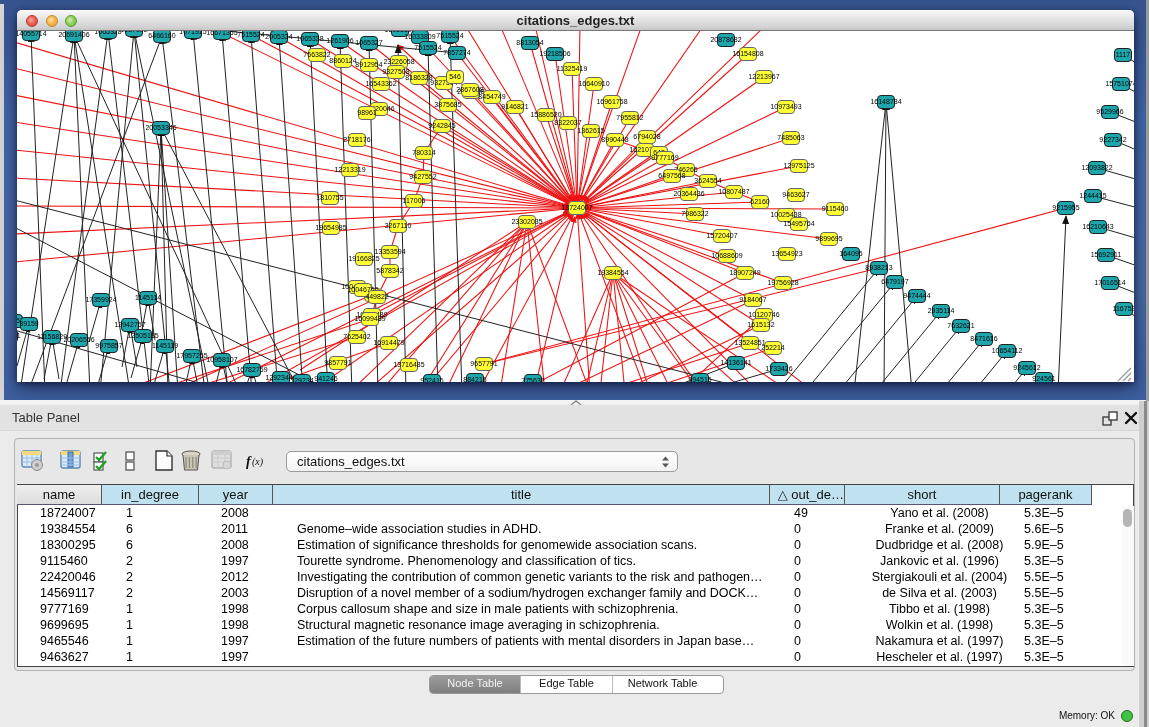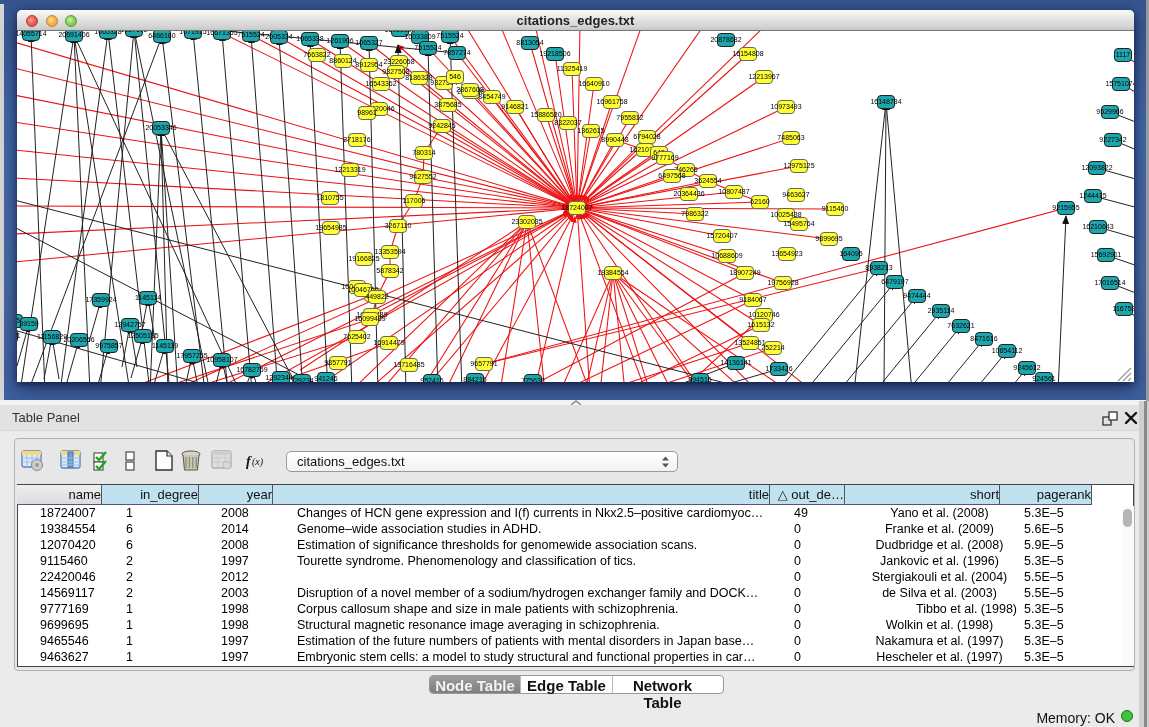--- a/index.html
+++ b/index.html
@@ -27,34 +27,34 @@
 #phead { position:absolute; left:0; top:405px; width:1149px; height:26px; background:#e2e2e2;
   border-bottom:1px solid #d5d5d5; }
 #phead .t { position:absolute; left:12px; top:5px; font-size:13px; color:#333; }
 #inner { position:absolute; left:14px; top:438px; width:1121px; height:233px;
   background:#e7e7e7; border:1px solid #b2b2b2; border-radius:4px; }
 #combo { position:absolute; left:286px; top:451px; width:392px; height:21px; background:linear-gradient(#fff,#f2f2f2);
   border:1px solid #9a9a9a; border-radius:5px; font-size:13px; color:#111; padding:2px 0 0 10px; }
 #table { position:absolute; left:17px; top:484px; width:1117px; height:183px; background:#fff;
   border:1px solid #444; }
 .hcell { position:absolute; top:484px; height:21px; border-right:1px solid #555; border-top:1px solid #444;
-  border-bottom:1px solid #557; background:#bfe1f0; font-size:13px; color:#111; text-align:right; padding-top:2px; }
+  border-bottom:1px solid #557; background:#bfe1f0; font-size:13px; color:#111; text-align:center; padding-top:2px; }
 .row { position:absolute; left:17px; width:1105px; height:16px; font-size:12.5px; color:#000; }
 .row span { position:absolute; top:1px; white-space:nowrap; }
 #vscroll { position:absolute; left:1122px; top:506px; width:12px; height:160px; background:#fafafa; }
 #vthumb { position:absolute; left:1123px; top:509px; width:9px; height:18px; background:#b5b5b5; border-radius:5px; }
 
 #tabs { position:absolute; left:429px; top:675px; width:295px; height:19px;
-  border:1px solid #9a9a9a; border-radius:4px; background:#fff; font-size:15px; font-weight:bold; }
+  border:1px solid #9a9a9a; border-radius:4px; background:#fff; font-size:11px; font-weight:normal; }
 #tabs .seg { position:absolute; top:0; height:17px; text-align:center; padding-top:1px; color:#111; }
 #seg1 { left:0; width:90px; background:linear-gradient(#9c9c9c,#7e7e7e); color:#f3f3f3 !important;
   border-radius:3px 0 0 3px; }
 #seg2 { left:90px; width:92px; border-left:1px solid #bbb; }
 #seg3 { left:182px; width:100px; border-left:1px solid #bbb; }
-#mem { position:absolute; right:34px; top:710px; font-size:14px; color:#111; }
+#mem { position:absolute; right:34px; top:710px; font-size:10px; color:#111; }
 #memdot { position:absolute; left:1121px; top:710px; width:12px; height:12px; border-radius:50%;
   background:#3ec43e; border:1px solid #1d6b1d; }
 </style></head>
 <body>
 <div id="desk"></div>
 <div id="lstrip"></div>
 <div id="win">
   <div id="canvas">
       <svg width="1117" height="351" viewBox="17 31 1117 351" style="position:absolute;left:0;top:0;background:#fff">
 <defs>
@@ -644,76 +644,76 @@
 <div class="hcell" style="left:102px;width:97px">in_degree</div>
 <div class="hcell" style="left:199px;width:74px">year</div>
 <div class="hcell" style="left:273px;width:497px">title</div>
 <div class="hcell" style="left:770px;width:75px;text-align:right;padding-left:4px">△ out_de…</div>
 <div class="hcell" style="left:845px;width:155px">short</div>
 <div class="hcell" style="left:1000px;width:92px">pagerank</div>
 <div class="row" style="top:505px">
 <span style="left:23px">18724007</span>
 <span style="left:109px">1</span>
 <span style="left:204px">2008</span>
-<span style="left:280px">Changes of HCN gene expression and I(f) currents in Nkx2.5–positive cardiomyoc…</span>
 <span style="left:777px">49</span>
 <span style="left:845px;width:155px;text-align:center">Yano et al. (2008)</span>
 <span style="left:1007px">5.3E–5</span>
 </div>
 <div class="row" style="top:521px">
 <span style="left:23px">19384554</span>
 <span style="left:109px">6</span>
-<span style="left:204px">2014</span>
+<span style="left:204px">2011</span>
 <span style="left:280px">Genome–wide association studies in ADHD.</span>
 <span style="left:777px">0</span>
 <span style="left:845px;width:155px;text-align:center">Franke et al. (2009)</span>
 <span style="left:1007px">5.6E–5</span>
 </div>
 <div class="row" style="top:537px">
-<span style="left:23px">12070420</span>
+<span style="left:23px">18300295</span>
 <span style="left:109px">6</span>
 <span style="left:204px">2008</span>
 <span style="left:280px">Estimation of significance thresholds for genomewide association scans.</span>
 <span style="left:777px">0</span>
 <span style="left:845px;width:155px;text-align:center">Dudbridge et al. (2008)</span>
 <span style="left:1007px">5.9E–5</span>
 </div>
 <div class="row" style="top:553px">
 <span style="left:23px">9115460</span>
 <span style="left:109px">2</span>
 <span style="left:204px">1997</span>
 <span style="left:280px">Tourette syndrome. Phenomenology and classification of tics.</span>
 <span style="left:777px">0</span>
 <span style="left:845px;width:155px;text-align:center">Jankovic et al. (1996)</span>
 <span style="left:1007px">5.3E–5</span>
 </div>
 <div class="row" style="top:569px">
 <span style="left:23px">22420046</span>
 <span style="left:109px">2</span>
 <span style="left:204px">2012</span>
+<span style="left:280px">Investigating the contribution of common genetic variants to the risk and pathogen…</span>
 <span style="left:777px">0</span>
 <span style="left:845px;width:155px;text-align:center">Stergiakouli et al. (2004)</span>
 <span style="left:1007px">5.5E–5</span>
 </div>
 <div class="row" style="top:585px">
 <span style="left:23px">14569117</span>
 <span style="left:109px">2</span>
 <span style="left:204px">2003</span>
 <span style="left:280px">Disruption of a novel member of a sodium/hydrogen exchanger family and DOCK…</span>
 <span style="left:777px">0</span>
 <span style="left:845px;width:155px;text-align:center">de Silva et al. (2003)</span>
 <span style="left:1007px">5.5E–5</span>
 </div>
 <div class="row" style="top:601px">
 <span style="left:23px">9777169</span>
 <span style="left:109px">1</span>
 <span style="left:204px">1998</span>
 <span style="left:280px">Corpus callosum shape and size in male patients with schizophrenia.</span>
 <span style="left:777px">0</span>
-<span style="left:845px;width:155px;text-align:right">Tibbo et al. (1998)</span>
+<span style="left:845px;width:155px;text-align:center">Tibbo et al. (1998)</span>
 <span style="left:1007px">5.3E–5</span>
 </div>
 <div class="row" style="top:617px">
 <span style="left:23px">9699695</span>
 <span style="left:109px">1</span>
 <span style="left:204px">1998</span>
 <span style="left:280px">Structural magnetic resonance image averaging in schizophrenia.</span>
 <span style="left:777px">0</span>
 <span style="left:845px;width:155px;text-align:center">Wolkin et al. (1998)</span>
 <span style="left:1007px">5.3E–5</span>
@@ -724,21 +724,20 @@
 <span style="left:204px">1997</span>
 <span style="left:280px">Estimation of the future numbers of patients with mental disorders in Japan base…</span>
 <span style="left:777px">0</span>
 <span style="left:845px;width:155px;text-align:center">Nakamura et al. (1997)</span>
 <span style="left:1007px">5.3E–5</span>
 </div>
 <div class="row" style="top:649px">
 <span style="left:23px">9463627</span>
 <span style="left:109px">1</span>
 <span style="left:204px">1997</span>
-<span style="left:280px">Embryonic stem cells: a model to study structural and functional properties in car…</span>
 <span style="left:777px">0</span>
 <span style="left:845px;width:155px;text-align:center">Hescheler et al. (1997)</span>
 <span style="left:1007px">5.3E–5</span>
 </div>
 <div id="vscroll"></div>
 <div id="vthumb"></div>
 <div id="tabs">
   <div class="seg" id="seg1">Node Table</div>
   <div class="seg" id="seg2">Edge Table</div>
   <div class="seg" id="seg3">Network Table</div>

